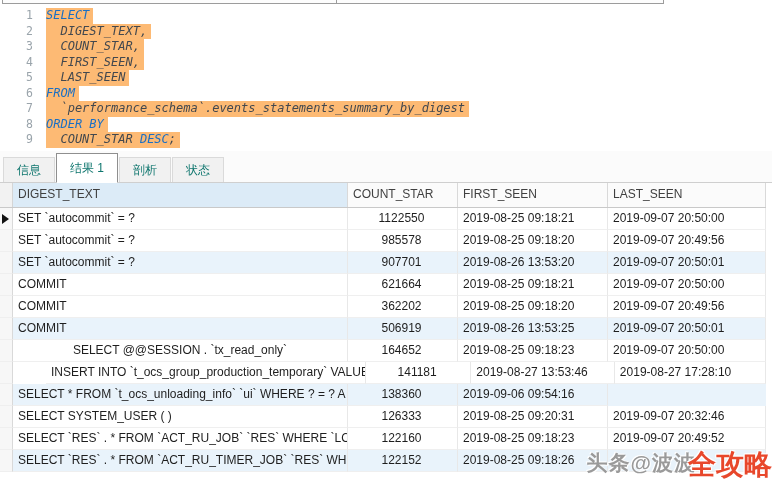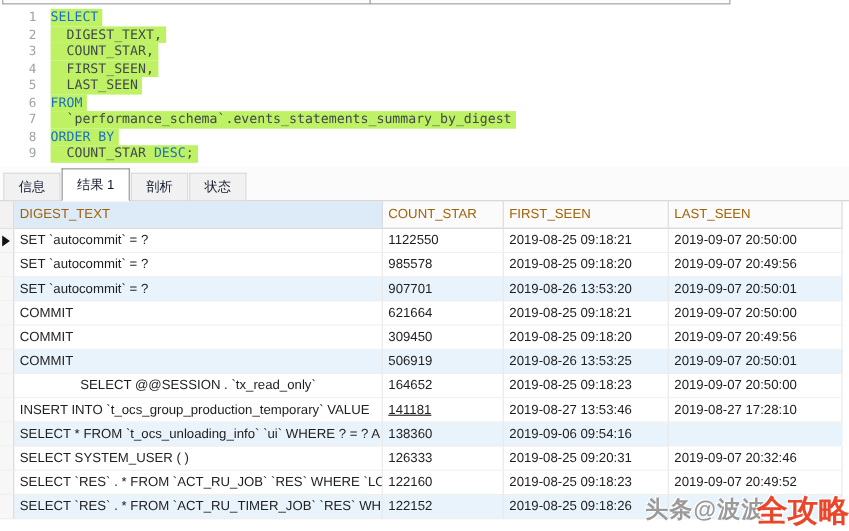--- a/index.html
+++ b/index.html
@@ -11,52 +11,52 @@
   .tab-stub{position:absolute;top:-1px;height:5px;border:1px solid #9c9c9c;background:#fdfdfd;box-sizing:border-box;}
   .tab-stub.s1{left:2px;width:335px;}
   .tab-stub.s2{left:336px;width:328px;}
 
   
   .editor{position:relative;width:772px;height:143px;background:#fff;padding-top:3px;box-sizing:content-box;}
   .code-line{display:flex;height:15.5px;line-height:15.5px;white-space:pre;
              font-family:"DejaVu Sans Mono",monospace;font-size:12px;}
   .ln{width:46px;box-sizing:border-box;text-align:right;padding-right:13px;
       color:#9aa4ab;font-size:11.5px;flex:none;}
-  .code-sel{background:#bef264;padding-right:4px;}
+  .code-sel{background:#fdba74;padding-right:4px;font-style:italic;}
   .seg-keyword{color:#1a6fc4;}
   .seg-plain{color:#43484e;}
 
   
   .tabbar{position:relative;height:32px;width:772px;background:#fbfbfb;
           border-bottom:1px solid #cfcfcf;box-sizing:border-box;
           display:flex;align-items:flex-end;padding-left:3px;}
-  .rtab{height:25px;line-height:24px;padding:0 13px;font-size:12px;color:#0f172a;
+  .rtab{height:25px;line-height:24px;padding:0 13px;font-size:12px;color:#0f766e;
         background:#f1f1f1;border:1px solid #dadada;border-bottom:none;
         box-sizing:border-box;margin-right:1px;cursor:default;}
   .rtab.active{height:30px;line-height:29px;background:#fff;border:1px solid #8f8f8f;
         border-bottom:1px solid #fff;margin-bottom:-1px;z-index:2;}
 
   
   .grid{width:766px;}
   .grid-header{display:flex;height:24px;border-bottom:1px solid #c9c9c9;background:#fbfbfb;}
   .gutter-head{width:13px;flex:none;background:#f2f2f2;border-right:1px solid #d5d5d5;box-sizing:border-box;}
-  .hcell{box-sizing:border-box;border-right:1px solid #d9d9d9;font-size:12px;color:#a16207;
+  .hcell{box-sizing:border-box;border-right:1px solid #d9d9d9;font-size:12px;color:#404040;
          line-height:23px;padding:0 5px;white-space:nowrap;overflow:hidden;}
   .hcell.selcol{background:#dcebf7;}
 
   .grow{display:flex;height:22px;background:#fff;}
   .grow.alt{background:#e9f3fb;}
   .gutter{width:13px;flex:none;background:#f7f7f7;border-right:1px solid #d9d9d9;
           border-bottom:1px solid #efefef;box-sizing:border-box;position:relative;}
   .row-arrow{position:absolute;left:2px;top:6px;width:0;height:0;
              border-left:7px solid #111;border-top:5px solid transparent;border-bottom:5px solid transparent;}
   .gcell{box-sizing:border-box;border-right:1px solid #e8e8e8;border-bottom:1px solid #efefef;
          font-size:12px;color:#1e1e1e;line-height:21px;padding:0 5px;
          white-space:nowrap;overflow:hidden;}
-  .gcell.num{text-align:left;padding-right:7px;}
+  .gcell.num{text-align:center;padding-right:7px;}
 
   
   .watermark{position:absolute;top:446px;right:0px;white-space:nowrap;pointer-events:none;z-index:9;}
   .wm-gray{font-size:21px;font-weight:bold;color:rgba(125,125,125,.78);
            text-shadow:0 0 2px #fff,1px 1px 0 #fff,-1px -1px 0 #fff;letter-spacing:1px;}
   .wm-accent{font-size:28px;font-weight:bold;margin-left:-8px;vertical-align:-4px;
            text-shadow:0 0 1px #fff,1px 1px 0 #fff,-1px -1px 0 #fff,1px -1px 0 #fff,-1px 1px 0 #fff;}
 </style>
 </head>
 <body>
@@ -120,42 +120,42 @@
       <div class="grow">
         <div class="gutter"></div>
         <div class="gcell" style="width: 335px;">COMMIT</div>
         <div class="gcell num" style="width: 110px;">621664</div>
         <div class="gcell" style="width: 150px;">2019-08-25 09:18:21</div>
         <div class="gcell" style="width: 158px;">2019-09-07 20:50:00</div>
       </div>
       <div class="grow">
         <div class="gutter"></div>
         <div class="gcell" style="width: 335px;">COMMIT</div>
-        <div class="gcell num" style="width: 110px;">309450</div>
+        <div class="gcell num" style="width: 110px;">362202</div>
         <div class="gcell" style="width: 150px;">2019-08-25 09:18:20</div>
         <div class="gcell" style="width: 158px;">2019-09-07 20:49:56</div>
       </div>
       <div class="grow alt">
         <div class="gutter"></div>
         <div class="gcell" style="width: 335px;">COMMIT</div>
         <div class="gcell num" style="width: 110px;">506919</div>
         <div class="gcell" style="width: 150px;">2019-08-26 13:53:25</div>
         <div class="gcell" style="width: 158px;">2019-09-07 20:50:01</div>
       </div>
       <div class="grow">
         <div class="gutter"></div>
         <div class="gcell" style="width: 335px; text-align: center;">SELECT @@SESSION . `tx_read_only`</div>
         <div class="gcell num" style="width: 110px;">164652</div>
         <div class="gcell" style="width: 150px;">2019-08-25 09:18:23</div>
         <div class="gcell" style="width: 158px;">2019-09-07 20:50:00</div>
       </div>
       <div class="grow">
         <div class="gutter"></div>
-        <div class="gcell" style="width: 335px;">INSERT INTO `t_ocs_group_production_temporary` VALUE</div>
-        <div class="gcell num" style="width: 110px; text-decoration: underline;">141181</div>
+        <div class="gcell" style="width: 335px; margin-left: 33px;">INSERT INTO `t_ocs_group_production_temporary` VALUE</div>
+        <div class="gcell num" style="width: 110px;">141181</div>
         <div class="gcell" style="width: 150px;">2019-08-27 13:53:46</div>
         <div class="gcell" style="width: 158px;">2019-08-27 17:28:10</div>
       </div>
       <div class="grow alt">
         <div class="gutter"></div>
         <div class="gcell" style="width: 335px;">SELECT * FROM `t_ocs_unloading_info` `ui` WHERE ? = ? A</div>
         <div class="gcell num" style="width: 110px;">138360</div>
         <div class="gcell" style="width: 150px;">2019-09-06 09:54:16</div>
       </div>
       <div class="grow">

